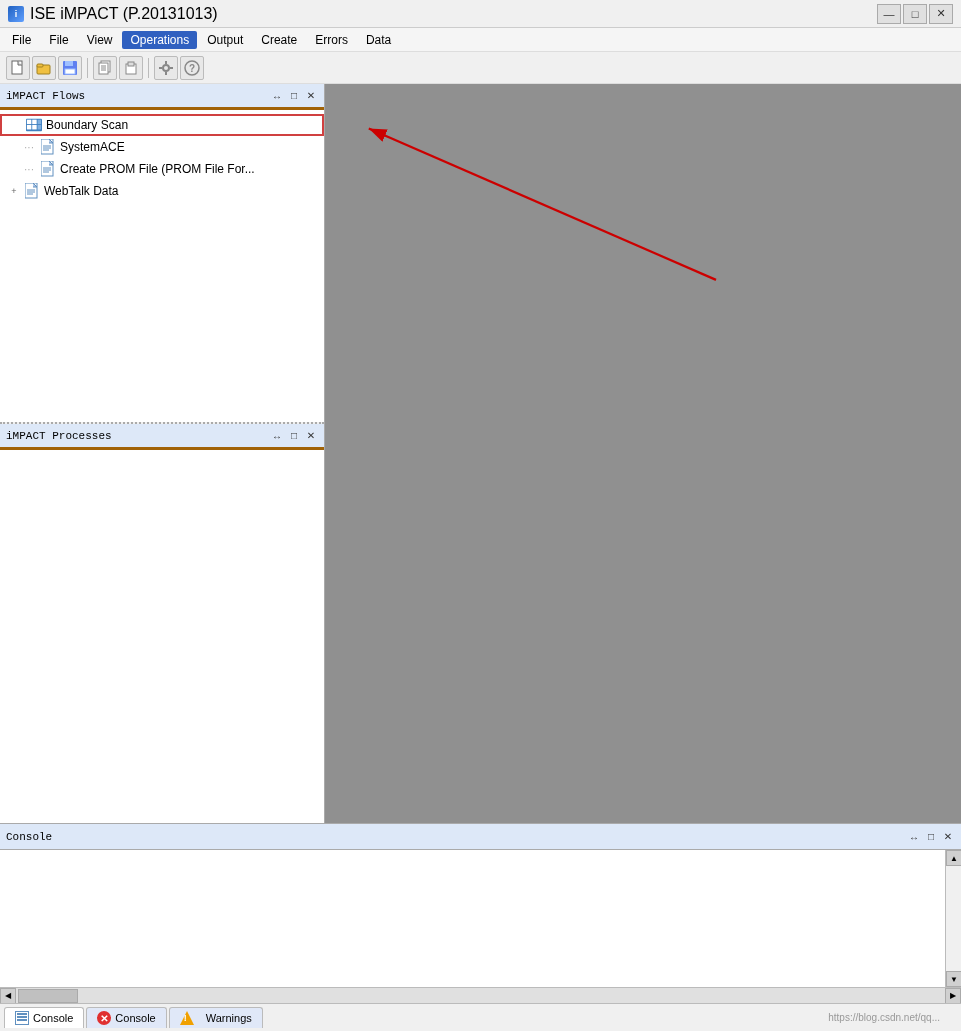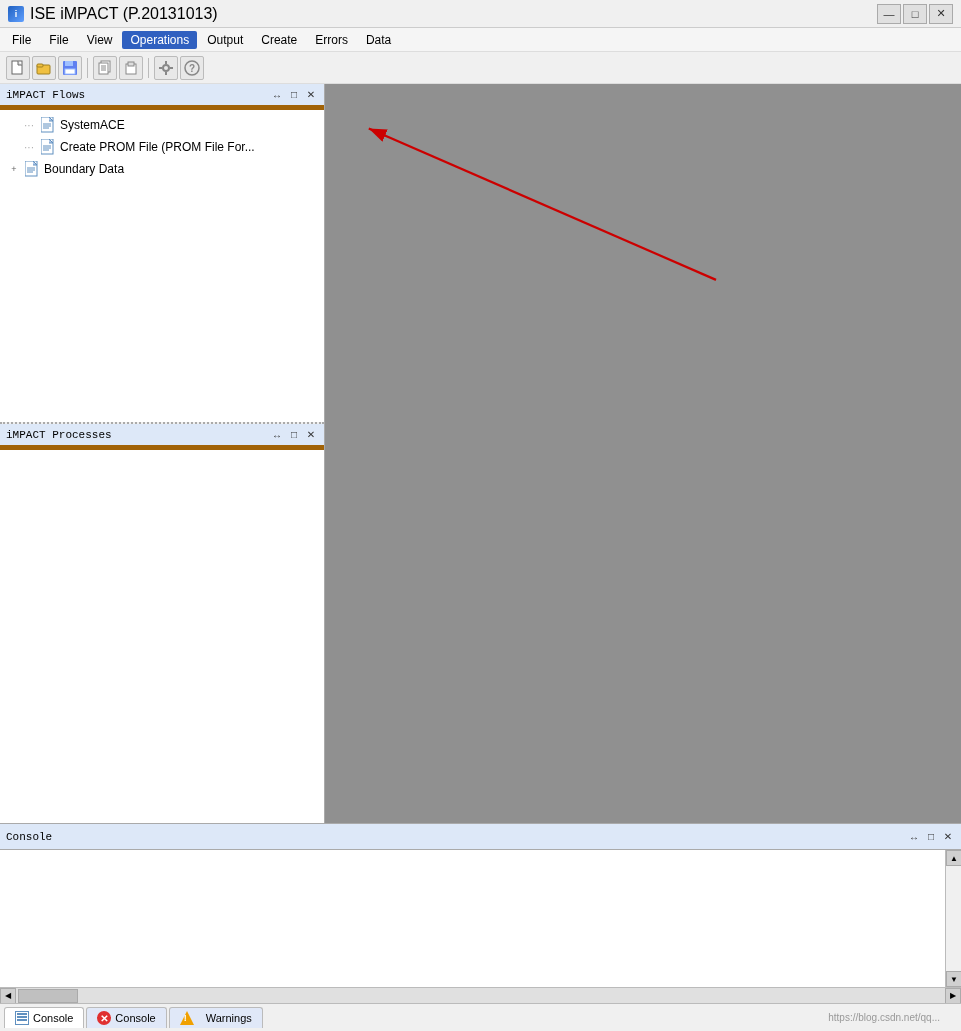--- a/index.html
+++ b/index.html
@@ -122,21 +122,21 @@
       width: 325px;
       display: flex;
       flex-direction: column;
       border-right: 1px solid #aaa;
       background: #f0f0f0;
     }
 
     
     .panel-header {
       background: #dde8f8;
-      border-bottom: 5px solid #a16207;
+      border-bottom: 3px solid #a16207;
       display: flex;
       align-items: center;
       justify-content: space-between;
       padding: 3px 6px;
       height: 26px;
     }
     .panel-title {
       font-size: 11px;
       font-weight: normal;
       color: #000;
@@ -478,20 +478,35 @@
         <div class="panel-header">
           <span class="panel-title">iMPACT Flows</span>
           <div class="panel-controls">
             <div class="panel-ctrl-btn">↔</div>
             <div class="panel-ctrl-btn">□</div>
             <div class="panel-ctrl-btn">✕</div>
           </div>
         </div>
         <div class="flows-content">
 
+          <div class="tree-item highlighted">
+            <div class="tree-expand"></div>
+            <div class="tree-icon">
+              <svg width="18" height="14" viewBox="0 0 18 14">
+                <rect x="0" y="0" width="18" height="14" fill="#4080c0" rx="1"></rect>
+                <rect x="1" y="1" width="5" height="5" fill="white"></rect>
+                <rect x="7" y="1" width="5" height="5" fill="white"></rect>
+                <rect x="1" y="7" width="5" height="5" fill="white"></rect>
+                <rect x="7" y="7" width="5" height="5" fill="white"></rect>
+                <rect x="13" y="1" width="4" height="5" fill="#80b0e0"></rect>
+                <rect x="13" y="7" width="4" height="5" fill="#80b0e0"></rect>
+              </svg>
+            </div>
+            <span class="tree-label">Boundary Scan</span>
+          </div>
 
           <div class="tree-item">
             <div class="tree-expand"></div>
             <span class="tree-dots">···</span>
             <div class="tree-icon">
               <svg width="14" height="16" viewBox="0 0 14 16">
                 <rect x="0" y="0" width="12" height="15" fill="white" stroke="#6090c0" stroke-width="1"></rect>
                 <polyline points="8,0 12,4 8,4" fill="#b0c8e8" stroke="#6090c0" stroke-width="1"></polyline>
                 <line x1="2" y1="7" x2="10" y2="7" stroke="#6090c0" stroke-width="1"></line>
                 <line x1="2" y1="9" x2="10" y2="9" stroke="#6090c0" stroke-width="1"></line>
@@ -520,21 +535,21 @@
             <div class="tree-expand">+</div>
             <div class="tree-icon">
               <svg width="14" height="16" viewBox="0 0 14 16">
                 <rect x="0" y="0" width="12" height="15" fill="white" stroke="#6090c0" stroke-width="1"></rect>
                 <polyline points="8,0 12,4 8,4" fill="#b0c8e8" stroke="#6090c0" stroke-width="1"></polyline>
                 <line x1="2" y1="7" x2="10" y2="7" stroke="#6090c0" stroke-width="1"></line>
                 <line x1="2" y1="9" x2="10" y2="9" stroke="#6090c0" stroke-width="1"></line>
                 <line x1="2" y1="11" x2="8" y2="11" stroke="#6090c0" stroke-width="1"></line>
               </svg>
             </div>
-            <span class="tree-label">Boundary Data</span>
+            <span class="tree-label">WebTalk Data</span>
           </div>
         </div>
       </div>
 
       <div class="processes-panel">
         <div class="panel-header">
           <span class="panel-title">iMPACT Processes</span>
           <div class="panel-controls">
             <div class="panel-ctrl-btn">↔</div>
             <div class="panel-ctrl-btn">□</div>

